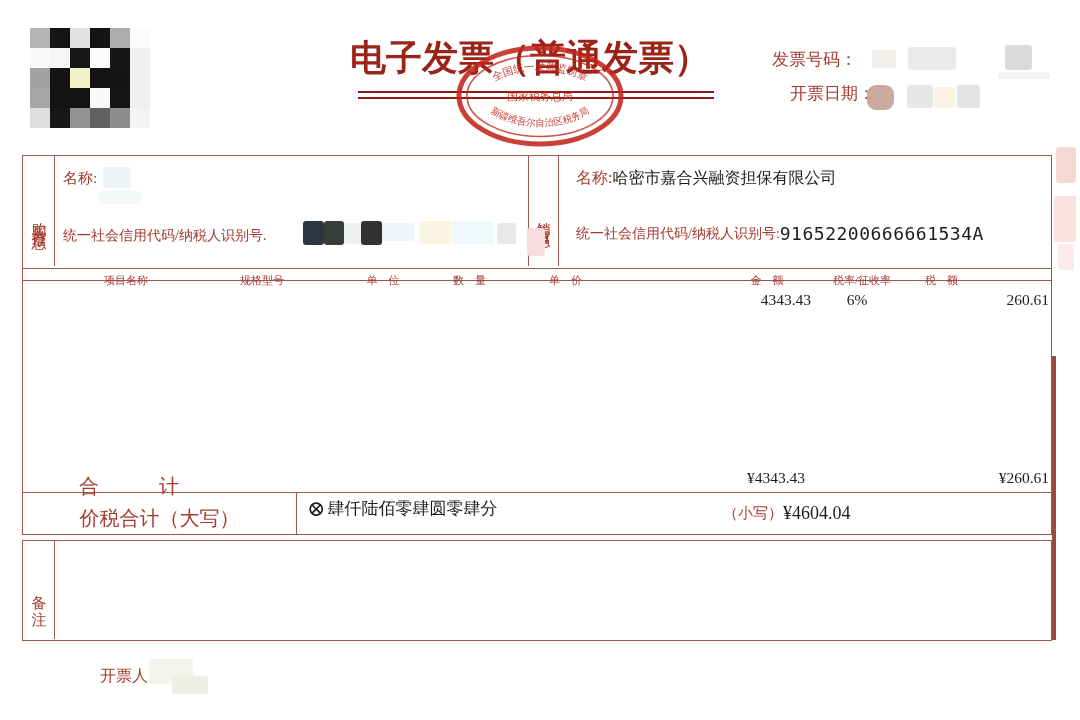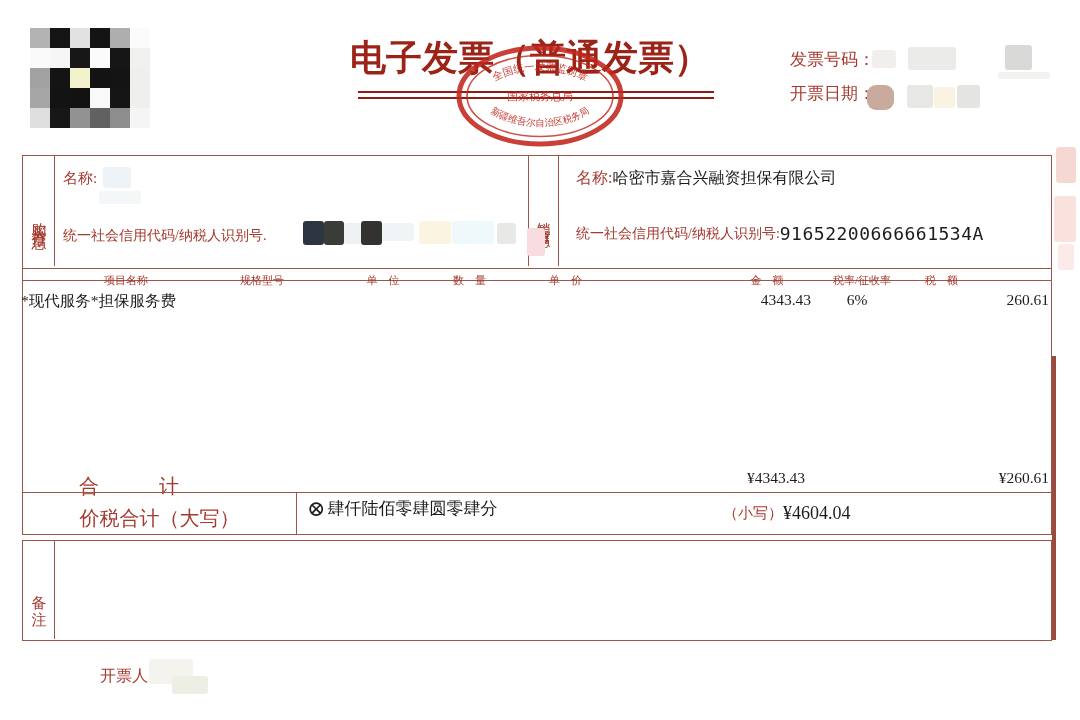--- a/index.html
+++ b/index.html
@@ -70,21 +70,21 @@
     <ellipse cx="88" cy="54" rx="73" ry="40.5" fill="none" stroke="#c1261c" stroke-width="1.6" opacity="0.8"></ellipse>
     <path id="arcTop" d="M 27,62 A 61,34 0 0 1 149,62" fill="none"></path>
     <path id="arcBot" d="M 23,46 A 65,38 0 0 0 153,46" fill="none"></path>
     <text font-size="10.5" fill="#c1261c" opacity="0.9" text-anchor="middle">
       <textPath href="#arcTop" startOffset="50%">全国统一发票监制章</textPath></text>
     <text x="88" y="58" font-size="11" fill="#c1261c" opacity="0.9" text-anchor="middle">国家税务总局</text>
     <text font-size="9.5" fill="#c1261c" opacity="0.9" text-anchor="middle">
       <textPath href="#arcBot" startOffset="50%">新疆维吾尔自治区税务局</textPath></text>
   </svg>
 
-  <div class="abs red hdrlbl" style="left:790px;top:48px">发票号码：</div>
+  <div class="abs red hdrlbl" style="left:772px;top:48px">发票号码：</div>
   <div class="abs red hdrlbl" style="left:790px;top:82px">开票日期：</div>
 
   <div class="box" style="left:22px;top:155px;width:1030px;height:126px">
     <div class="vline" style="left:31px;top:0;height:110px"></div>
     <div class="seclabel" style="left:0;width:31px">
       <span class="vlabel red" style="font-size:15px;letter-spacing:3px">购买方信息</span>
     </div>
     <div class="cell red" style="left:40px;top:13px;font-size:15px">名称:</div>
     <div class="cell red" style="left:40px;top:71px;font-size:14px">统一社会信用代码/纳税人识别号.</div>
 
@@ -105,21 +105,20 @@
   <div class="box" style="left:22px;top:268px;width:1030px;height:267px">
     <div class="cell red thead" style="left:33px;top:4px;width:140px;text-align:center">项目名称</div>
     <div class="cell red thead" style="left:169px;top:4px;width:140px;text-align:center">规格型号</div>
     <div class="cell red thead" style="left:290px;top:4px;width:140px;text-align:center">单　位</div>
     <div class="cell red thead" style="left:430px;top:4px;width:140px;">数　量</div>
     <div class="cell red thead" style="left:526px;top:4px;width:140px;text-align:left">单　价</div>
     <div class="cell red thead" style="left:674px;top:4px;width:140px;text-align:center">金　额</div>
     <div class="cell red thead" style="left:769px;top:4px;width:140px;text-align:center">税率/征收率</div>
     <div class="cell red thead" style="right:16px;top:4px;width:110px;text-align:left">税　额</div>
 
-    <div class="cell blk num" style="left:-2px;top:22px">*现代服务*担保服务费</div>
     <div class="cell blk num" style="right:240px;top:22px">4343.43</div>
     <div class="cell blk num" style="left:814px;top:22px;width:40px;text-align:center">6%</div>
     <div class="cell blk num" style="right:2px;top:22px">260.61</div>
 
     <div class="cell red" style="left:56px;top:204px;font-size:20px">合　　　计</div>
     <div class="cell blk num" style="right:246px;top:200px">¥4343.43</div>
     <div class="cell blk num" style="right:2px;top:200px">¥260.61</div>
 
     <div class="hline" style="left:0;right:0;top:223px"></div>
     <div class="vline" style="left:273px;top:223px;height:42px"></div>

